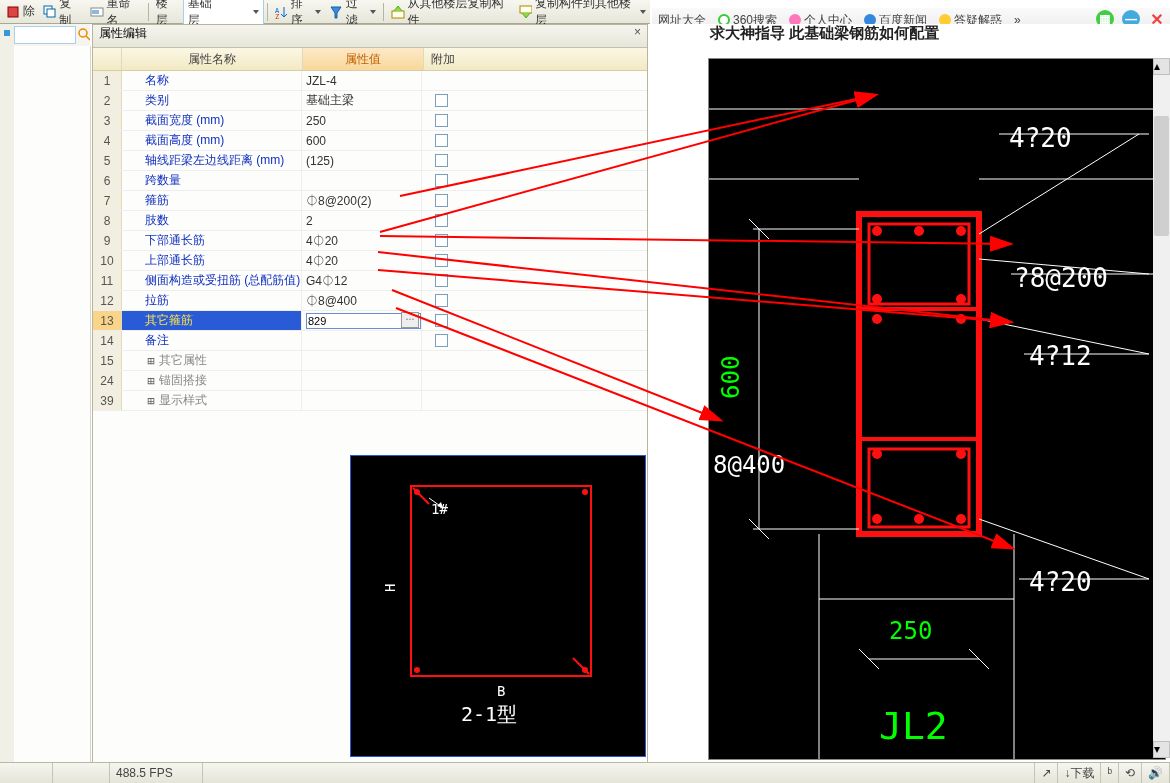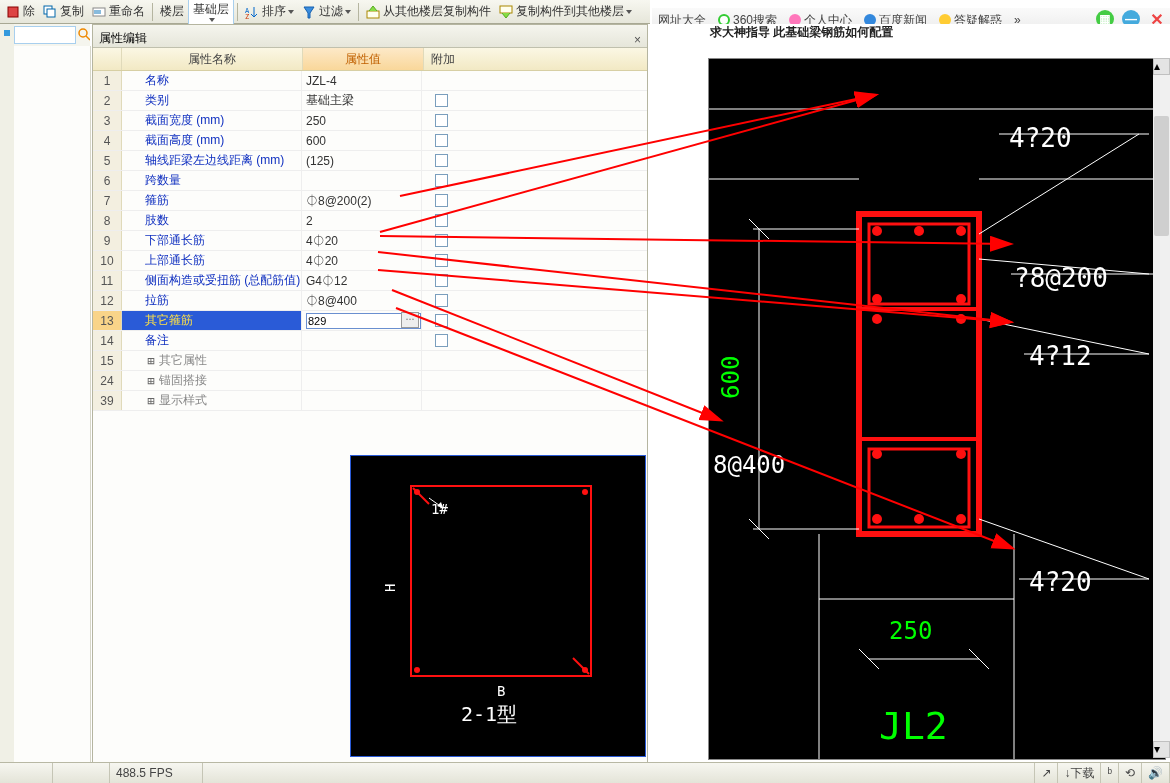--- a/index.html
+++ b/index.html
@@ -21,21 +21,21 @@
 .side-left{position:absolute;left:0;top:24px;width:14px;height:740px;background:#f0f0e6;border-right:1px solid #ccc;}
 .side-left .blue{width:6px;height:6px;background:#39d;margin:6px auto;}
 
 .search-row{position:absolute;left:14px;top:24px;width:76px;height:22px;display:flex;align-items:center;background:#f5f5ee;border-bottom:1px solid #c5c5b5;}
 .search-row input{width:56px;height:16px;border:1px solid #a8cfee;font-size:11px;padding:0 2px;}
 .search-row .mag{width:14px;height:14px;margin-left:2px;}
 
 .left-blank{position:absolute;left:14px;top:46px;width:76px;height:718px;background:#fdfdfb;border-right:1px solid #d6d6c8;}
 
 .panel{position:absolute;left:92px;top:24px;width:556px;height:740px;background:#fdfdfb;border:1px solid #b5b5a0;box-sizing:border-box;}
-.panel-titlebar{height:22px;background:linear-gradient(#f5f5ee,#e6e6da);border-bottom:1px solid #c0c0ad;display:flex;align-items:flex-end;padding:0 6px;justify-content:space-between;}
+.panel-titlebar{height:22px;background:linear-gradient(#f5f5ee,#e6e6da);border-bottom:1px solid #c0c0ad;display:flex;align-items:flex-start;padding:0 6px;justify-content:space-between;}
 .panel-titlebar .x{font-family:Arial;color:#555;cursor:default;}
 
 .grid{position:relative;}
 .grid-head{display:flex;height:22px;background:linear-gradient(#fbf7e4,#f2e9c4);border-bottom:1px solid #d7cfa4;}
 .col-num{width:28px;border-right:1px solid #e0daba;}
 .col-name{width:180px;border-right:1px solid #e0daba;display:flex;align-items:center;justify-content:center;color:#444;}
 .col-val{width:120px;border-right:1px solid #e0daba;display:flex;align-items:center;justify-content:center;color:#c06000;background:linear-gradient(#fde9c8,#f9d79a);}
 .col-add{width:38px;display:flex;align-items:center;justify-content:center;color:#444;}
 
 .row{display:flex;height:19px;border-bottom:1px solid #eee;}
@@ -49,21 +49,21 @@
 .row.sel .num{background:#f9d489;text-align:center;}
 .row .val input{width:100%;height:16px;border:1px solid #6a8fd0;font-size:11px;padding:0 1px;box-sizing:border-box;background:#fff;}
 .row .val .dots{position:absolute;right:2px;top:1px;width:16px;height:14px;border:1px solid #999;background:#eee;font-size:9px;text-align:center;line-height:12px;}
 .row .exp{width:12px;text-align:center;color:#666;margin-right:2px;font-family:monospace;}
 
 .stirrup-win{position:absolute;left:350px;top:455px;width:294px;height:300px;border:1px solid #2a5bd7;background:#000;}
 .stirrup-win .titlebar{height:18px;background:linear-gradient(#6c9be8,#3a6ed0);color:#fff;font-size:11px;padding:2px 6px;box-sizing:border-box;}
 .stirrup-win .body{position:relative;width:100%;height:280px;}
 
 .right-pane{position:absolute;left:652px;top:24px;width:518px;height:740px;background:#fff;}
-.right-title{height:18px;color:#222;font-weight:bold;padding-left:58px;font-size:12px;white-space:nowrap;overflow:hidden;}
+.right-title{height:18px;color:#222;font-weight:bold;padding-left:58px;font-size:15px;white-space:nowrap;overflow:hidden;}
 .cad-view{position:absolute;left:56px;top:34px;width:456px;height:700px;background:#000;border:1px solid #888;}
 .right-pane .vscroll{position:absolute;right:0;top:34px;width:17px;height:700px;background:#f0f0f0;}
 .right-pane .vscroll .btn{height:17px;background:#e4e4e4;border:1px solid #c0c0c0;box-sizing:border-box;}
 .right-pane .left-strip{position:absolute;left:0;top:18px;width:54px;height:720px;background:#fff;}
 
 .statusbar{position:absolute;left:0;bottom:0;width:1170px;height:20px;background:linear-gradient(#f6f6f0,#e4e4d8);border-top:1px solid #b8b8a4;display:flex;align-items:center;}
 .statusbar .cell{border-right:1px solid #c5c5b5;height:100%;display:flex;align-items:center;padding:0 6px;color:#444;}
 
 
 svg text{font-family:"SimSun",monospace;}
@@ -91,21 +91,21 @@
         <svg class="ic">
           <rect x="1" y="3" width="12" height="8" fill="#fff" stroke="#888"></rect>
           <rect x="2" y="5" width="7" height="4" fill="#8bd"></rect>
         </svg>
         <span>重命名</span>
       </div>
     <div class="sep"></div>
     <div class="tb-item">
         <span>楼层</span>
       </div>
-    <div class="tb-item" style="border:1px solid #a8cfee;background:#fff;padding:1px 4px;flex-direction:column;">
+    <div class="tb-item" style="border:1px solid #a8cfee;background:#fff;padding:1px 4px;">
         <span>基础层</span>
         <span style="width:30px;"></span>
         <span class="drop"></span>
       </div>
     <div class="sep"></div>
     <div class="tb-item">
         <svg class="ic">
           <text x="0" y="8" font-size="7" fill="#06c">A</text>
           <text x="0" y="14" font-size="7" fill="#c30">Z</text>
           <path d="M9 2 L9 12 M6 9 L9 12 L12 9" stroke="#06c" fill="none"></path>

